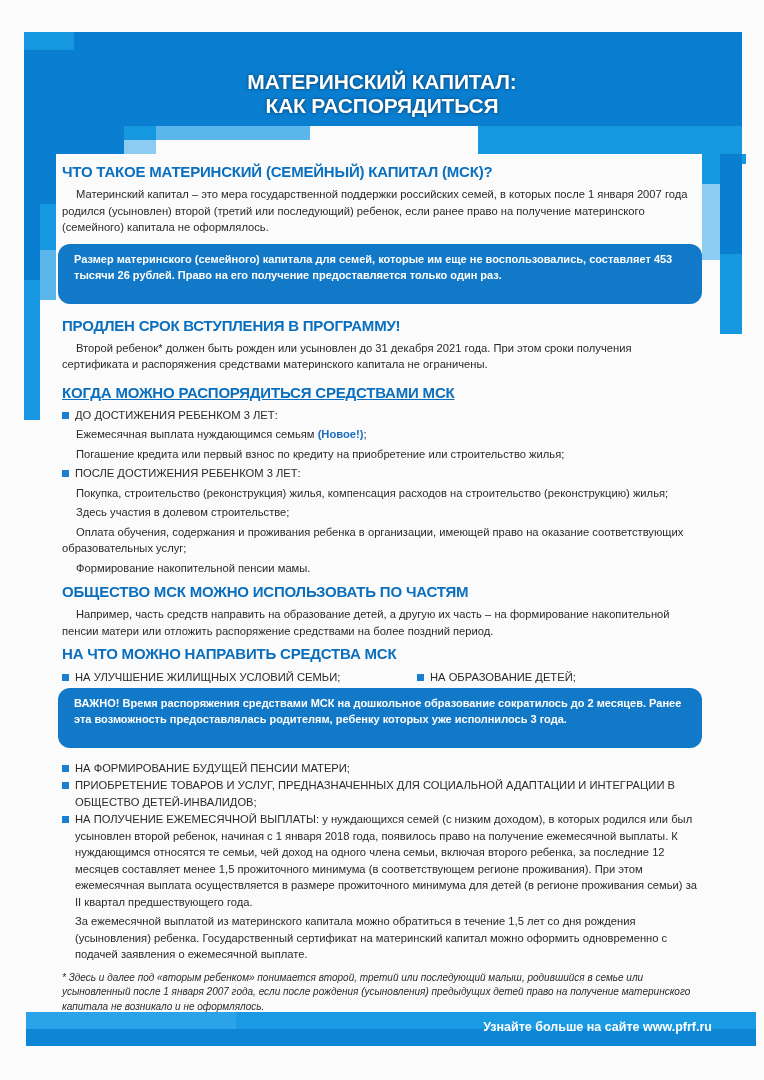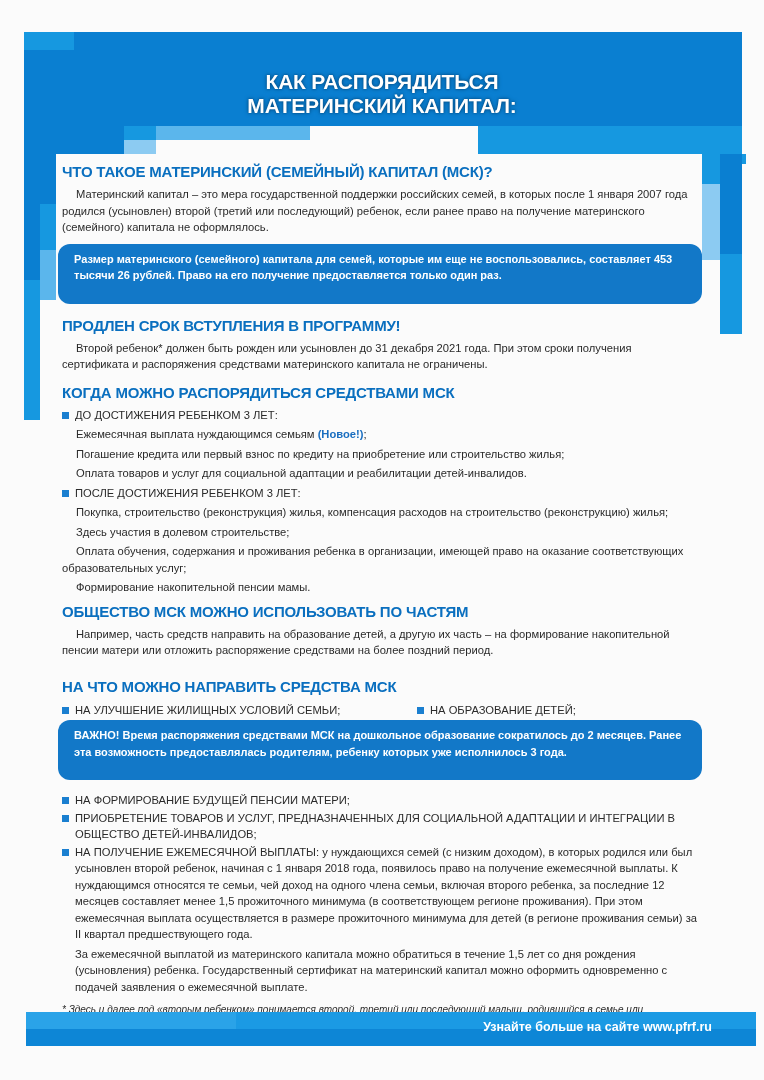--- a/index.html
+++ b/index.html
@@ -76,57 +76,56 @@
 <div class="blk c3" style="left:40px;top:250px;width:16px;height:50px;"></div>
 <div class="blk c2" style="left:40px;top:204px;width:16px;height:46px;"></div>
 
 <div class="blk c1" style="left:720px;top:154px;width:22px;height:100px;"></div>
 <div class="blk c2" style="left:720px;top:254px;width:22px;height:80px;"></div>
 <div class="blk c2" style="left:702px;top:154px;width:18px;height:30px;"></div>
 <div class="blk c4" style="left:702px;top:184px;width:18px;height:76px;"></div>
 <div class="blk c2" style="left:742px;top:154px;width:4px;height:10px;"></div>
 
 <div class="hero-title">
+  <div>МАТЕРИНСКИЙ КАПИТАЛ:</div>
   <div>КАК РАСПОРЯДИТЬСЯ</div>
-  <div>МАТЕРИНСКИЙ КАПИТАЛ:</div>
 </div>
 
 <div class="content">
 
   <h2>ЧТО ТАКОЕ МАТЕРИНСКИЙ (СЕМЕЙНЫЙ) КАПИТАЛ (МСК)?</h2>
   <p class="body">Материнский капитал – это мера государственной поддержки российских семей, в которых после 1 января 2007 года родился (усыновлен) второй (третий или последующий) ребенок, если ранее право на получение материнского (семейного) капитала не оформлялось.</p>
   <div class="callout">Размер материнского (семейного) капитала для семей, которые им еще не воспользовались, составляет 453 тысячи 26 рублей. Право на его получение предоставляется только один раз.</div>
 
   <h2>ПРОДЛЕН СРОК ВСТУПЛЕНИЯ В ПРОГРАММУ!</h2>
   <p class="body">Второй ребенок* должен быть рожден или усыновлен до 31 декабря 2021 года. При этом сроки получения сертификата и распоряжения средствами материнского капитала не ограничены.</p>
 
-  <h2 style="margin-top:10px;">КОГДА МОЖНО РАСПОРЯДИТЬСЯ СРЕДСТВАМИ МСК</h2>
+  <h2 style="margin-top:10px;text-decoration:underline;">КОГДА МОЖНО РАСПОРЯДИТЬСЯ СРЕДСТВАМИ МСК</h2>
   <div class="bullet">
     <span class="sq"></span>
     <span>ДО ДОСТИЖЕНИЯ РЕБЕНКОМ 3 ЛЕТ:</span>
   </div>
   <div class="sub">
     <span>Ежемесячная выплата нуждающимся семьям </span><span class="new">(Новое!)</span><span>;</span>
   </div>
   <div class="sub">Погашение кредита или первый взнос по кредиту на приобретение или строительство жилья;</div>
-  <div class="sub">Оплата товаров и услуг для социальной адаптации и реабилитации детей-инвалидов.</div>
 
   <div class="bullet">
     <span class="sq"></span>
     <span>ПОСЛЕ ДОСТИЖЕНИЯ РЕБЕНКОМ 3 ЛЕТ:</span>
   </div>
   <div class="sub">Покупка, строительство (реконструкция) жилья, компенсация расходов на строительство (реконструкцию) жилья;</div>
   <div class="sub">Здесь участия в долевом строительстве;</div>
   <div class="sub hang">Оплата обучения, содержания и проживания ребенка в организации, имеющей право на оказание соответствующих образовательных услуг;</div>
   <div class="sub">Формирование накопительной пенсии мамы.</div>
 
   <h2 style="margin-top:6px;">ОБЩЕСТВО МСК МОЖНО ИСПОЛЬЗОВАТЬ ПО ЧАСТЯМ</h2>
   <p class="body">Например, часть средств направить на образование детей, а другую их часть – на формирование накопительной пенсии матери или отложить распоряжение средствами на более поздний период.</p>
 
-  <h2 style="margin-top:18px;">НА ЧТО МОЖНО НАПРАВИТЬ СРЕДСТВА МСК</h2>
+  <h2 style="margin-top:5px;">НА ЧТО МОЖНО НАПРАВИТЬ СРЕДСТВА МСК</h2>
   <div class="two-col">
     <div class="bullet">
       <span class="sq"></span>
       <span>НА УЛУЧШЕНИЕ ЖИЛИЩНЫХ УСЛОВИЙ СЕМЬИ;</span>
     </div>
     <div class="bullet" style="padding-left:74px;">
       <span class="sq"></span>
       <span>НА ОБРАЗОВАНИЕ ДЕТЕЙ;</span>
     </div>
   </div>

